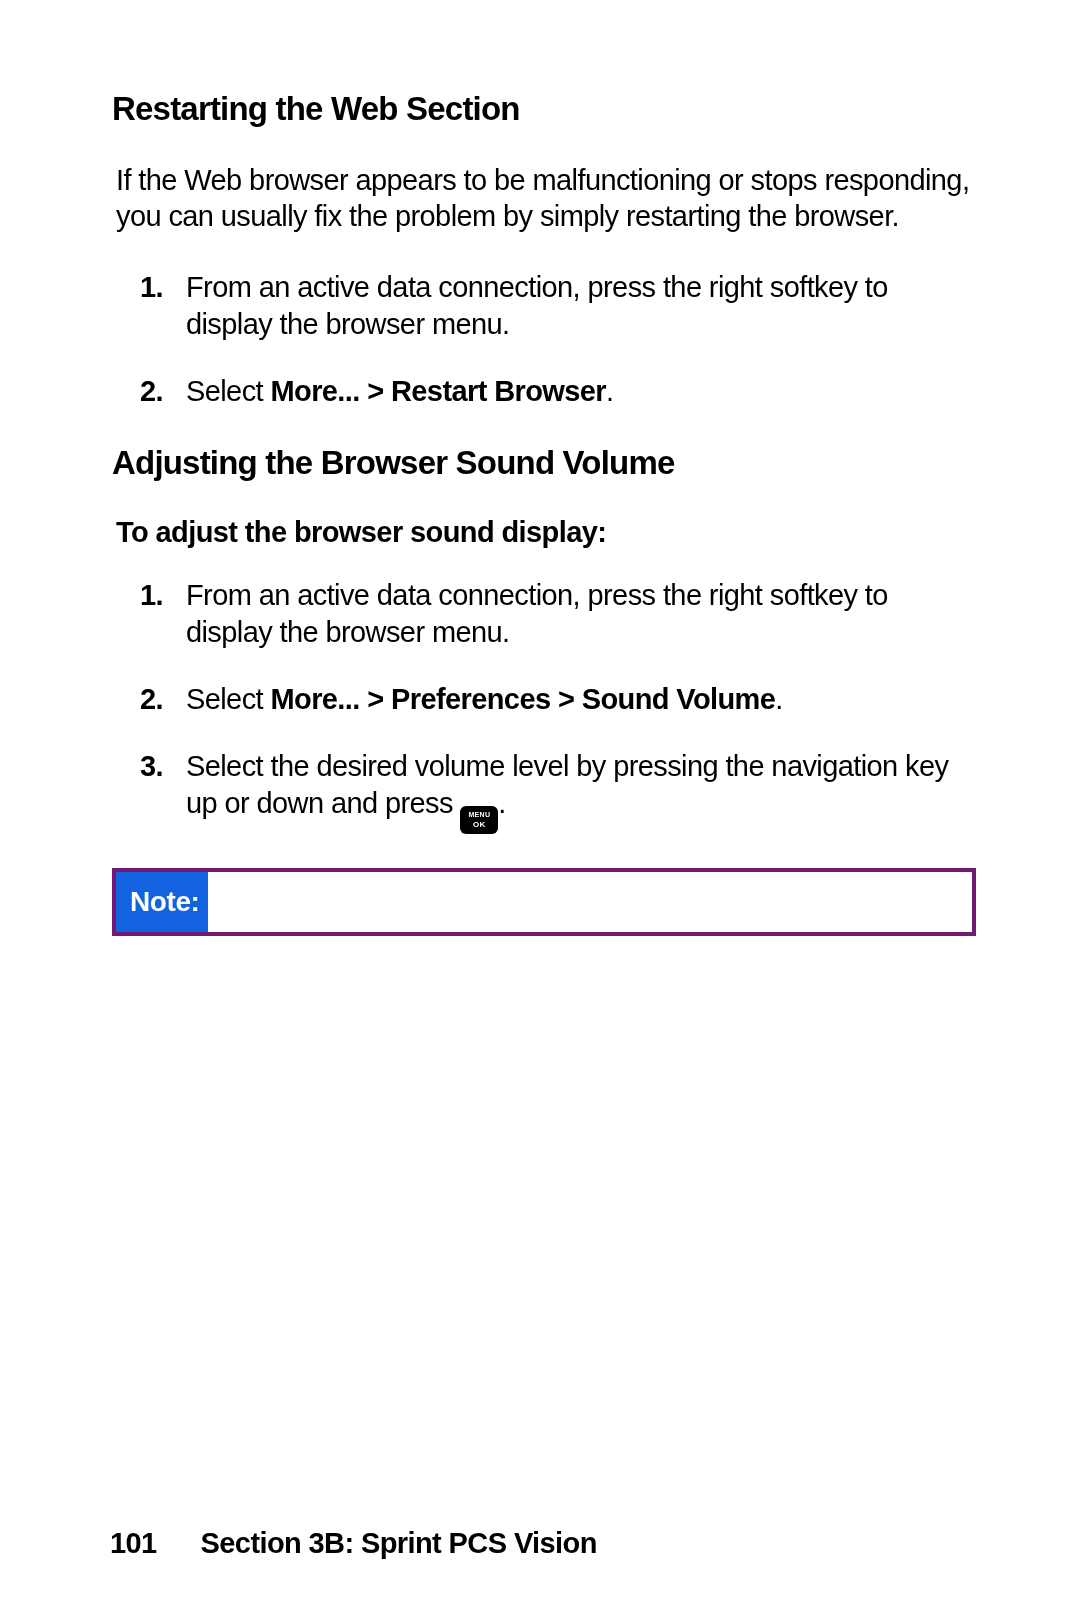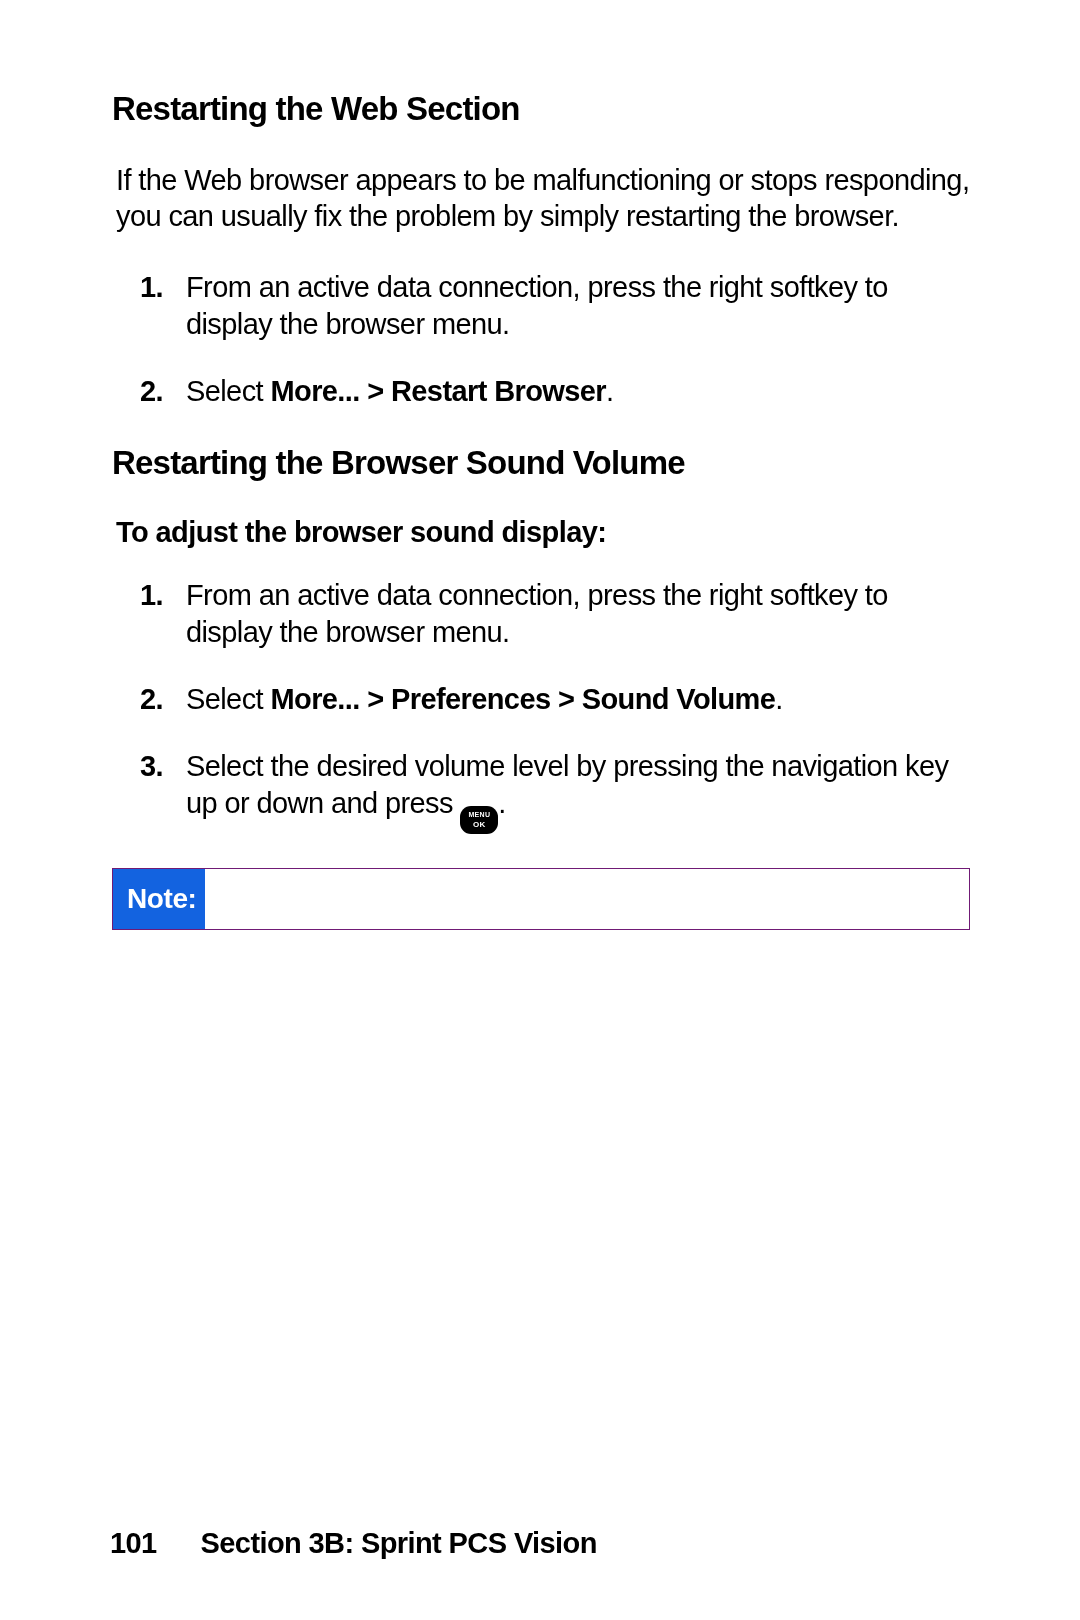--- a/index.html
+++ b/index.html
@@ -63,31 +63,31 @@
   .menu-ok-icon {
     display: inline-flex;
     flex-direction: column;
     align-items: center;
     justify-content: center;
     vertical-align: -4px;
     width: 36px;
     height: 26px;
     background: #000;
     color: #fff;
-    border-radius: 11px;
+    border-radius: 6px;
     font-family: Arial, sans-serif;
     font-weight: 700;
     line-height: 6px;
     padding: 1px 1px;
   }
   .menu-ok-icon .l1 { font-size: 7px; letter-spacing: 0.3px; line-height:10px;}
   .menu-ok-icon .l2 { font-size: 8px; letter-spacing: 0.3px; line-height:10px;}
   .note-box {
     display: flex;
-    border: 1px solid #701a75;
+    border: 4px solid #701a75;
     margin: 8px 0 4px 2px;
     width: 856px;
   }
   .note-label {
     background: #1363e0;
     color: #fff;
     font-weight: 700;
     font-size: 28px;
     padding: 14px 10px 14px 14px;
     width: 68px;
@@ -123,21 +123,21 @@
   <div class="para">If the Web browser appears to be malfunctioning or stops responding, you can usually fix the problem by simply restarting the browser.</div>
 
 
   <ol class="steps">
     <li>From an active data connection, press the right softkey to display the browser menu.</li>
     <li>
       <span>Select </span><span class="b">More... &gt; Restart Browser</span><span>.</span>
     </li>
   </ol>
 
-  <div class="h2">Restarting the Browser Sound Volume</div>
+  <div class="h2">Adjusting the Browser Sound Volume</div>
 
   <div class="subhead">To adjust the browser sound display:</div>
 
   <ol class="steps">
     <li>From an active data connection, press the right softkey to display the browser menu.</li>
     <li>
       <span>Select </span><span class="b">More... &gt; Preferences &gt; Sound Volume</span><span>.</span>
     </li>
     <li>
       <span>Select the desired volume level by pressing the navigation key up or down and press </span><span class="menu-ok-icon">

